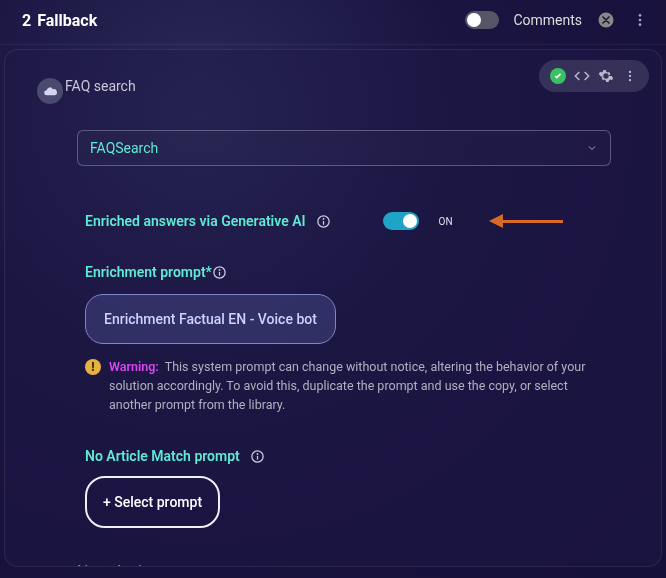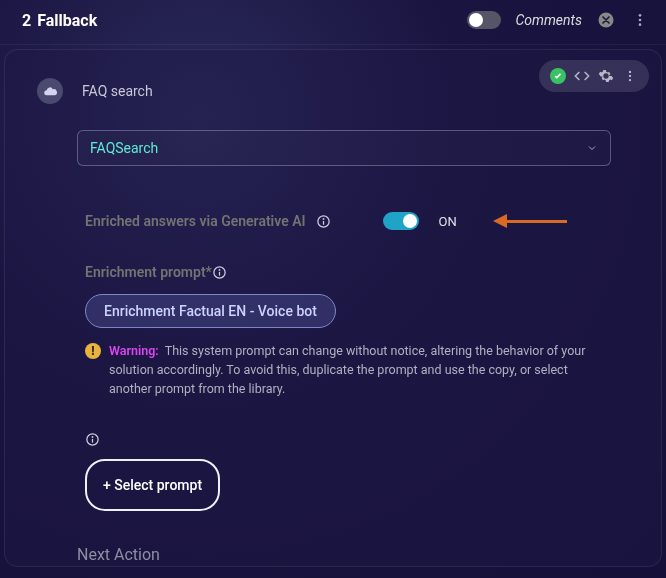--- a/index.html
+++ b/index.html
@@ -28,21 +28,20 @@
     font-size: 16px;
     color: #fff;
   }
   .topbar-left .num {
     margin-right: 6px;
   }
   .topbar-right {
     display: flex;
     align-items: center;
     gap: 14px;
-    font-style: italic;
   }
   .switch {
     position: relative;
     width: 34px;
     height: 18px;
     background: #555568;
     border-radius: 10px;
     display: inline-block;
   }
   .switch.off .knob {
@@ -104,22 +103,21 @@
     height: 16px;
     border-radius: 50%;
     background: #3ac163;
     display: inline-flex;
     align-items: center;
     justify-content: center;
     color: #fff;
   }
   .section-head {
     display: flex;
-    align-items: center;
-    gap: 19px;
+    gap: 2px;
     margin-top: 14px;
     margin-left: -4px;
   }
   .cloud-badge {
     width: 26px;
     height: 26px;
     border-radius: 50%;
     background: #4a4a70;
     display: inline-flex;
     align-items: center;
@@ -155,21 +153,21 @@
     display: flex;
     align-items: center;
   }
   .row.enriched {
     margin-top: 46px;
     gap: 10px;
   }
   .label-strong {
     font-size: 14px;
     font-weight: 600;
-    color: #737373;
+    color: #5eead4;
   }
   .info-icon {
     display: inline-flex;
     align-items: center;
     justify-content: center;
     color: #cfcfe0;
   }
   .toggle-on {
     margin-left: 42px;
     position: relative;
@@ -182,21 +180,21 @@
     position: absolute;
     right: 2px;
     top: 2px;
     width: 14px;
     height: 14px;
     border-radius: 50%;
     background: #fff;
   }
   .toggle-state {
     margin-left: 10px;
-    font-size: 13px;
+    font-size: 10px;
     color: #e0e0e8;
   }
   .arrow {
     margin-left: 26px;
     width: 74px;
     height: 12px;
     position: relative;
   }
   .arrow .line {
     position: absolute;
@@ -218,21 +216,21 @@
   }
   .row.prompt-label {
     margin-top: 34px;
     align-items: center;
   }
   .chip {
     margin-left: 44px;
     margin-top: 14px;
     display: inline-flex;
     align-items: center;
-    height: 34px;
+    height: 50px;
     padding: 0 18px;
     border-radius: 18px;
     border: 1px solid #7f86c8;
     background: rgba(110,120,200,0.25);
     color: #cdd2ff;
     font-size: 14px;
     font-weight: 500;
     cursor: pointer;
   }
   .warning {
@@ -423,20 +421,21 @@
 
   <div class="warning">
     <span class="warn-icon">!</span>
     <span class="wt">
       <b>Warning:</b>&nbsp;
       <span>This system prompt can change without notice, altering the behavior of your solution accordingly. To avoid this, duplicate the prompt and use the copy, or select another prompt from the library.</span>
     </span>
   </div>
 
   <div class="row no-article">
+    <span class="label-strong">No Article Match prompt</span>
     <span class="info-icon">
       <svg viewBox="0 0 24 24" width="15" height="15" fill="none" stroke="currentColor" stroke-width="2">
           <circle cx="12" cy="12" r="9"></circle>
           <circle cx="12" cy="8" r="0.5" fill="currentColor"></circle>
           <path d="M12 11v6"></path>
         </svg>
     </span>
   </div>
   <span class="outline-btn">+ Select prompt</span>
 

